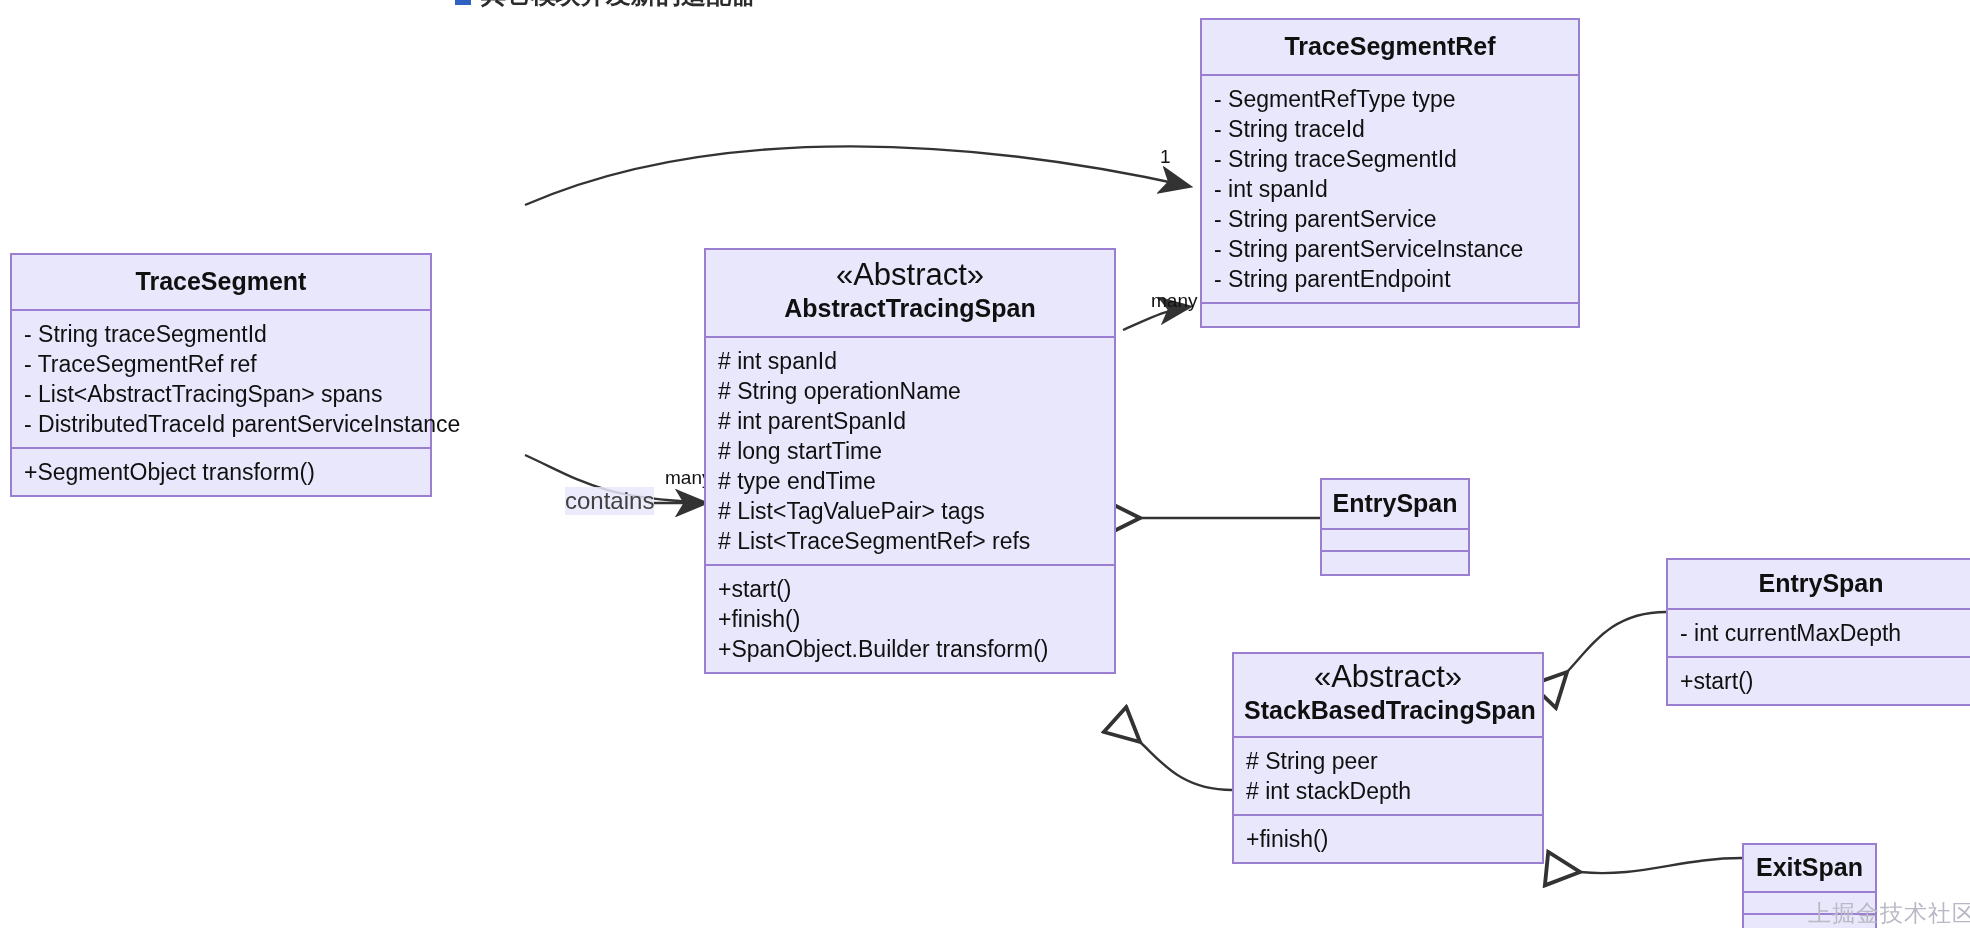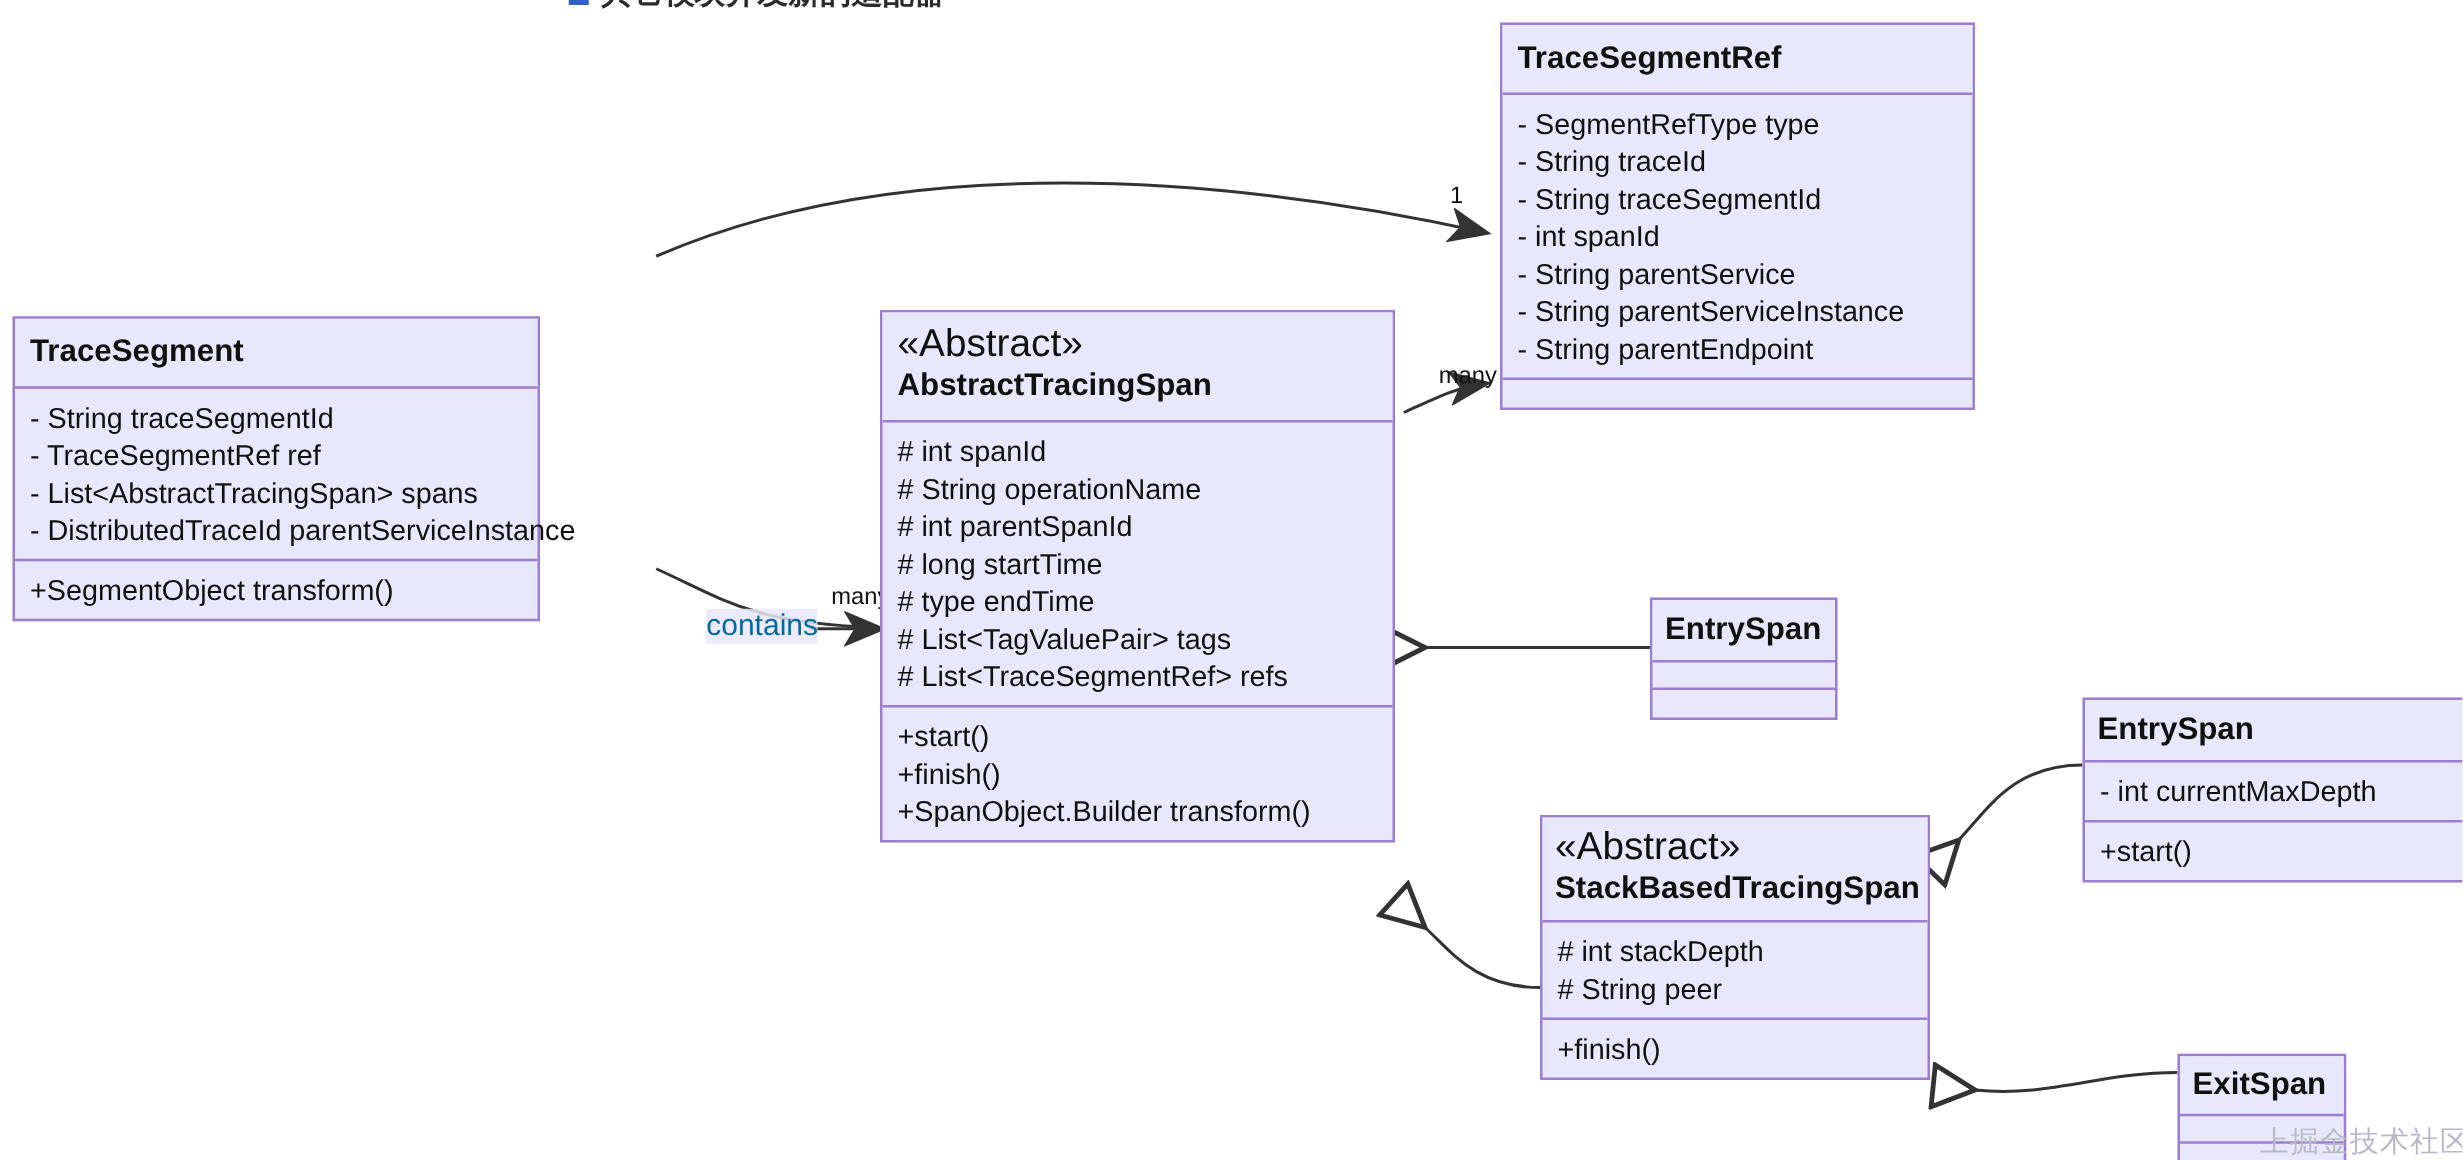--- a/index.html
+++ b/index.html
@@ -58,21 +58,21 @@
   }
   .uml-compartment {
     box-sizing: border-box;
     border-bottom: 2px solid #9a7fd1;
     padding: 8px 12px;
   }
   .uml-compartment:last-child {
     border-bottom: none;
   }
   .uml-header {
-    text-align: left;
+    text-align: center;
     font-weight: bold;
     font-size: 25px;
     line-height: 34px;
     padding: 9px 12px 11px 12px;
     background: #e9e7fb;
   }
   .uml-stereotype {
     display: block;
     font-weight: normal;
     font-size: 31px;
@@ -94,21 +94,21 @@
     left: 0;
     top: 0;
     width: 1970px;
     height: 928px;
     pointer-events: none;
   }
 
   .edge-label {
     position: absolute;
     font-size: 24px;
-    color: #0369a1;
+    color: #404040;
     background: rgba(233,231,251,0.85);
     white-space: nowrap;
   }
   .edge-mult {
     position: absolute;
     font-size: 19px;
     color: #111;
     white-space: nowrap;
   }
 
@@ -233,22 +233,22 @@
       <div class="uml-line">+start()</div>
     </div>
   </div>
 
   <div class="uml-class" style="left:1232px; top:652px; width:312px;">
     <div class="uml-compartment uml-header" style="padding:7px 10px 9px 10px;">
       <span class="uml-stereotype">«Abstract»</span>
       <span>StackBasedTracingSpan</span>
     </div>
     <div class="uml-compartment">
+      <div class="uml-line"># String peer</div>
       <div class="uml-line"># int stackDepth</div>
-      <div class="uml-line"># String peer</div>
     </div>
     <div class="uml-compartment">
       <div class="uml-line">+finish()</div>
     </div>
   </div>
 
   <div class="uml-class" style="left:1742px; top:808px; width:135px;margin-top:35px;">
     <div class="uml-compartment uml-header" style="padding:5px 10px 7px 10px;">
       <span>ExitSpan</span>
     </div>

